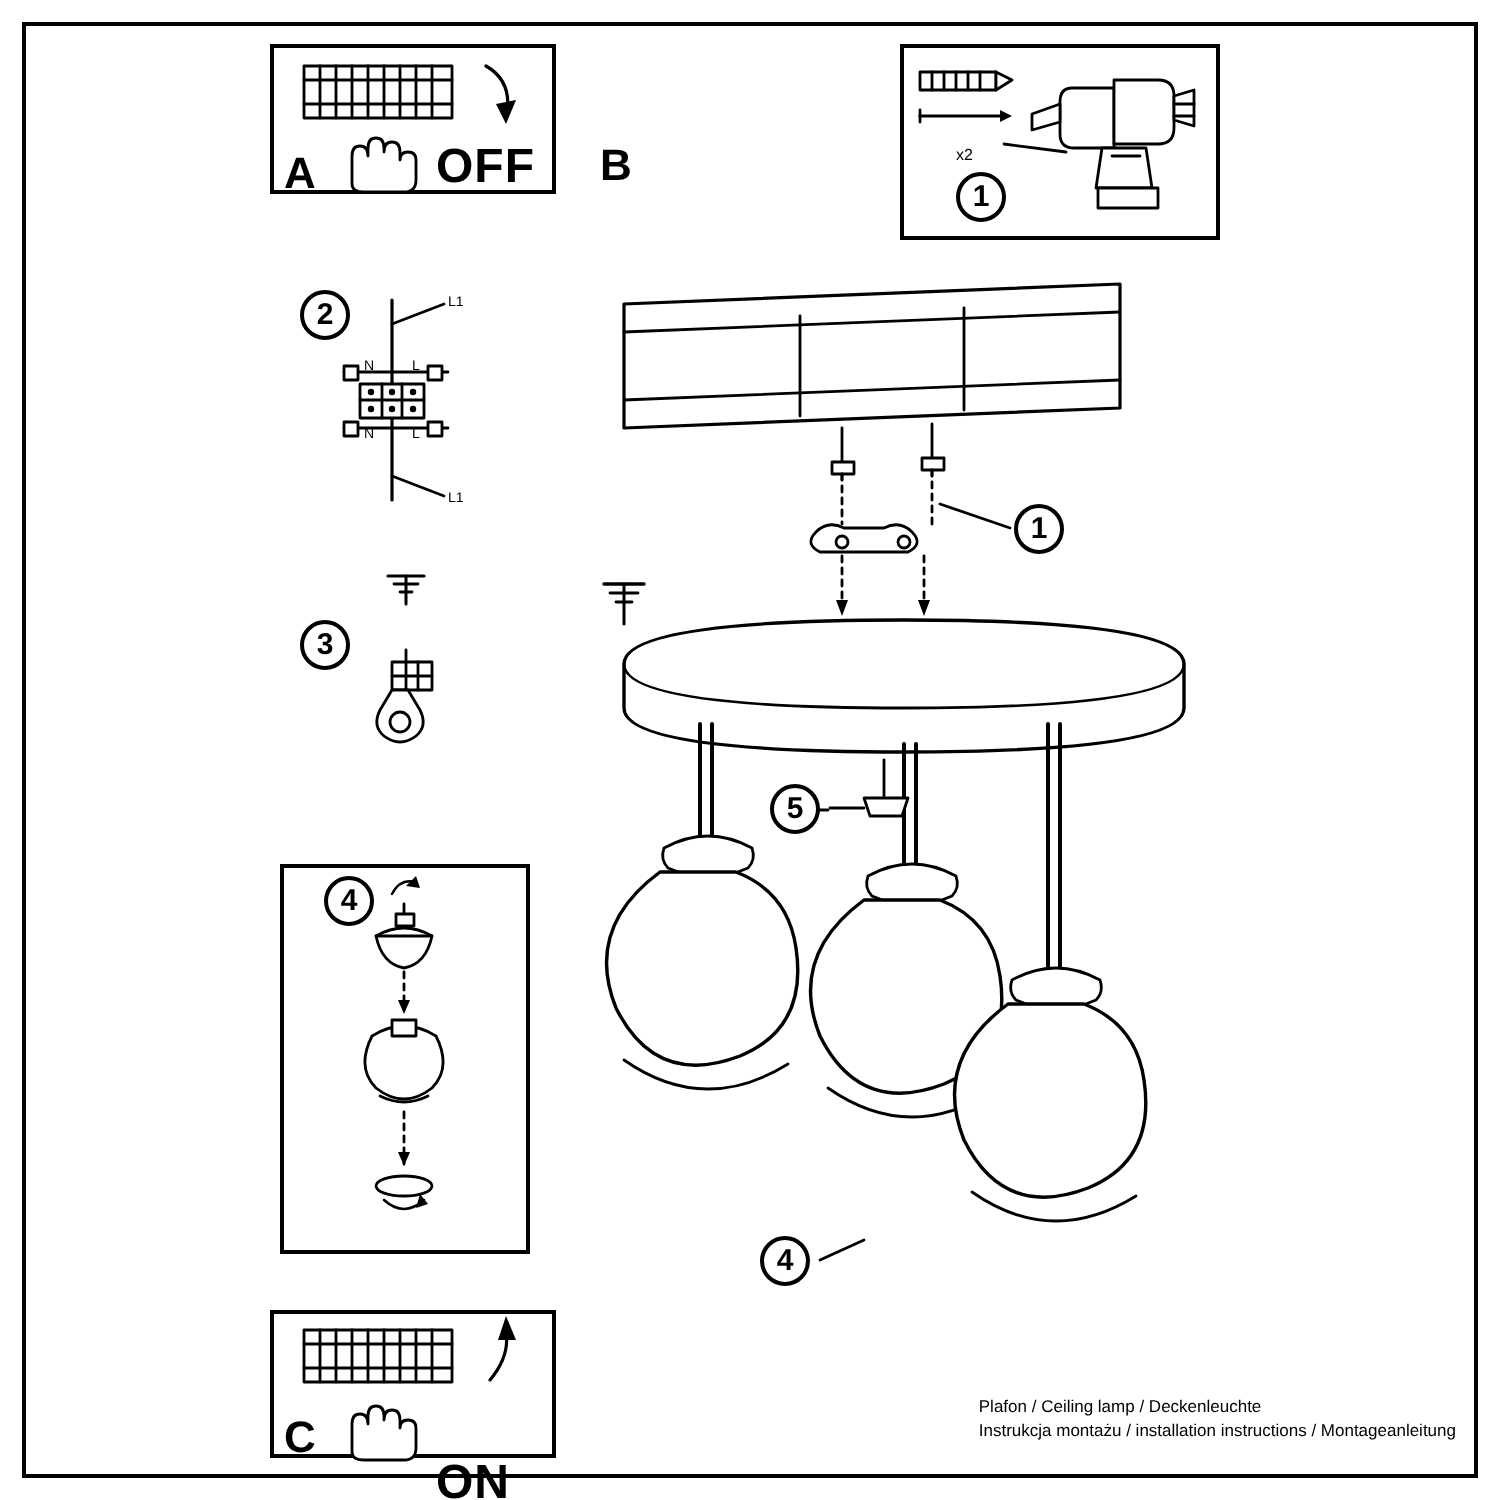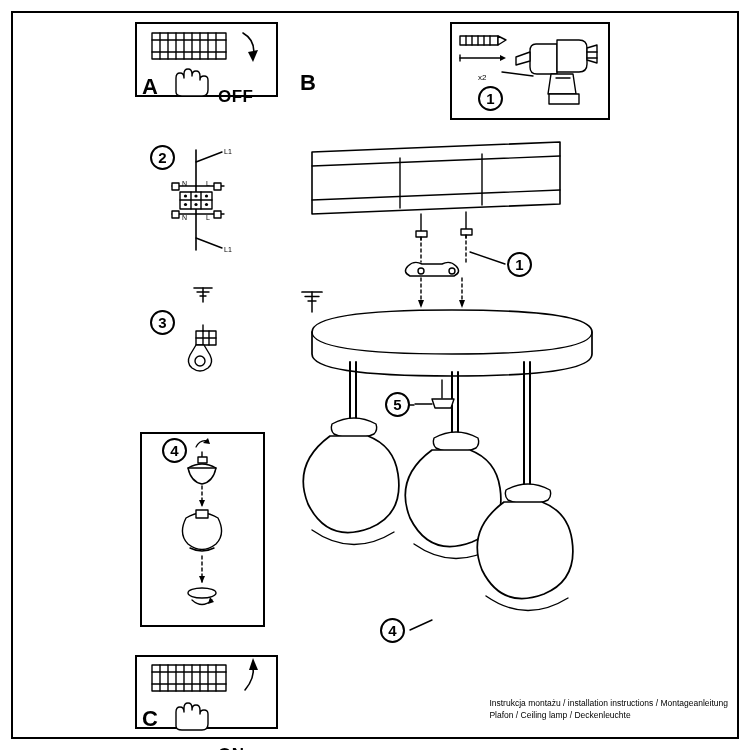--- a/index.html
+++ b/index.html
@@ -35,24 +35,23 @@
   .lbl {
     position: absolute;
     font-weight: bold;
     color: #000;
   }
   .big-letter {
     font-size: 22px;
     font-weight: bold;
   }
   .state-word {
-    font-size: 17px;
+    font-size: 24px;
     font-weight: bold;
     letter-spacing: 0.5px;
-    margin-top: 17px;
   }
   .circ {
     position: absolute;
     border: 2px solid #000;
     border-radius: 50%;
     box-sizing: border-box;
     background: #fff;
     display: flex;
     align-items: center;
     justify-content: center;
@@ -341,17 +340,17 @@
 
   <div class="circ" style="left:478px;top:86px;width:25px;height:25px;">1</div>
   <div class="circ" style="left:150px;top:145px;width:25px;height:25px;">2</div>
   <div class="circ" style="left:150px;top:310px;width:25px;height:25px;">3</div>
   <div class="circ" style="left:162px;top:438px;width:25px;height:25px;">4</div>
   <div class="circ" style="left:507px;top:252px;width:25px;height:25px;">1</div>
   <div class="circ" style="left:385px;top:392px;width:25px;height:25px;">5</div>
   <div class="circ" style="left:380px;top:618px;width:25px;height:25px;">4</div>
 
   <div class="footer">
+    <div>Plafon / Ceiling lamp / Deckenleuchte</div>
     <div>Instrukcja montażu / installation instructions / Montageanleitung</div>
-    <div>Plafon / Ceiling lamp / Deckenleuchte</div>
   </div>
 
 </div>
 
 </body></html>

